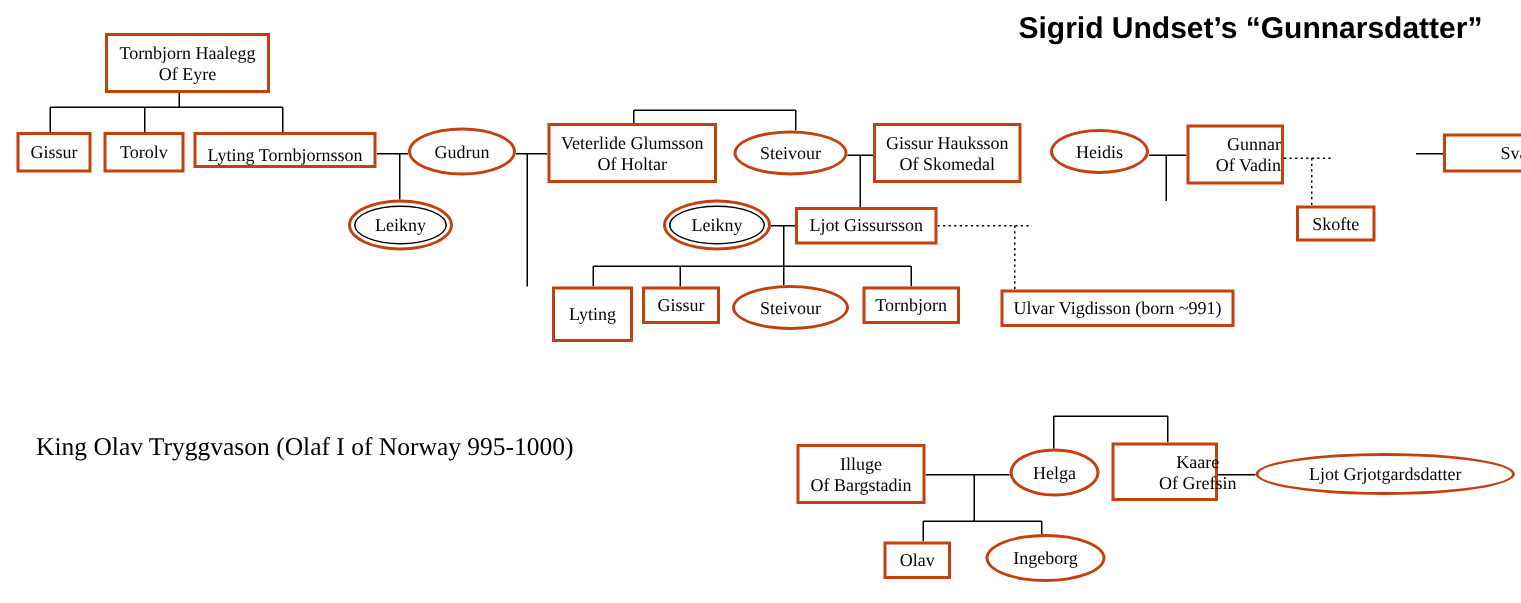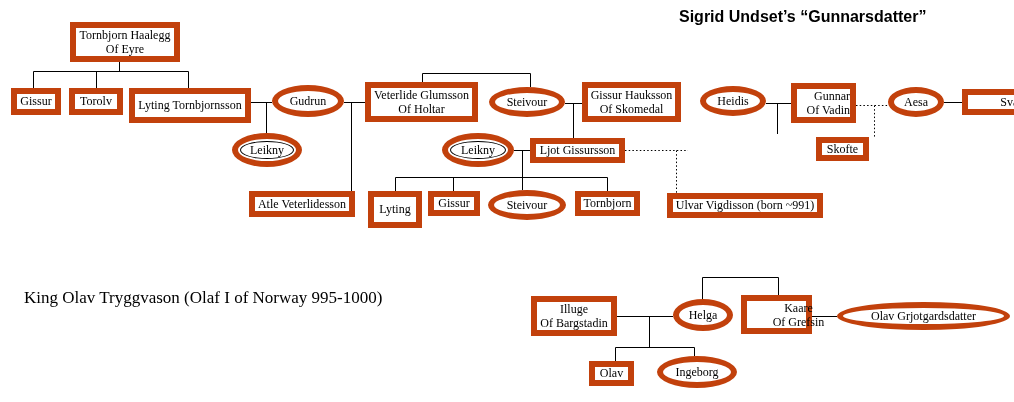--- a/index.html
+++ b/index.html
@@ -2,32 +2,32 @@
 <html><head>
 <meta charset="utf-8">
 <style>
   html,body{margin:0;padding:0;background:#fff;}
   #canvas{
     position:relative;width:1014px;height:402px;background:#ffffff;
     font-family:"Liberation Serif", serif;color:#000;overflow:hidden;
   }
   #edges{position:absolute;left:0;top:0;width:1014px;height:402px;}
   .node{
-    position:absolute;box-sizing:border-box;background:#fff;border:6px solid #c2410c;
+    position:absolute;box-sizing:border-box;background:#fff;border:2px solid #c2410c;
     display:flex;flex-direction:column;align-items:center;justify-content:center;
     text-align:center;font-size:12px;line-height:13px;white-space:nowrap;
   }
   .ellipse{border-radius:50%;}
   .double::before{
     content:"";position:absolute;inset:2px;border:1px solid #000;border-radius:50%;
   }
   .two-line{line-height:14px;}
   #title{
     position:absolute;left:679px;top:8px;
-    font-family:"Liberation Sans", sans-serif;font-weight:bold;font-size:16px;
+    font-family:"Liberation Sans", sans-serif;font-weight:bold;font-size:20px;
     white-space:nowrap;letter-spacing:0px;
   }
   #footnote{
     position:absolute;left:24px;top:288px;font-size:17px;white-space:nowrap;
   }
 </style>
 </head>
 <body>
 
 <div id="canvas">
@@ -83,32 +83,29 @@
     <span>Tornbjorn Haalegg</span>
     <span>Of Eyre</span>
   </div>
 
   <div class="node" style="left:11px;top:88px;width:50px;height:27px;">
     <span>Gissur</span>
   </div>
   <div class="node" style="left:69px;top:88px;width:54px;height:27px;">
     <span>Torolv</span>
   </div>
-  <div class="node" style="left:129px;top:88px;width:122px;height:35px;">
+  <div class="node" style="left:129px;top:88px;width:122px;height:24px;justify-content:flex-end;">
     <span>Lyting Tornbjornsson</span>
   </div>
   <div class="node ellipse" style="left:272px;top:85px;width:72px;height:32px;text-align:center;">
     <span>Gudrun</span>
   </div>
 
   <div class="node ellipse double" style="left:232px;top:133px;width:70px;height:34px;">
     <span>Leikny</span>
-  </div>
-  <div class="node" style="left:249px;top:191px;width:106px;height:26px;">
-    <span>Atle Veterlidesson</span>
   </div>
 
   <div class="node two-line" style="left:365px;top:82px;width:113px;height:40px;">
     <span>Veterlide Glumsson</span>
     <span>Of Holtar</span>
   </div>
   <div class="node ellipse" style="left:489px;top:87px;width:76px;height:30px;">
     <span>Steivour</span>
   </div>
   <div class="node two-line" style="left:582px;top:82px;width:99px;height:40px;">
@@ -134,46 +131,43 @@
     <span>Tornbjorn</span>
   </div>
 
   <div class="node ellipse" style="left:700px;top:86px;width:66px;height:30px;">
     <span>Heidis</span>
   </div>
   <div class="node two-line" style="left:791px;top:83px;width:65px;height:40px;align-items:flex-end;">
     <span>Gunnar</span>
     <span>Of Vadin</span>
   </div>
-  <div class="node ellipse" style="left:888px;top:87px;width:56px;height:30px;">
-    <span>Aesa</span>
-  </div>
   <div class="node" style="left:962px;top:89px;width:63px;height:26px;padding-left:39px;">
     <span>Svart</span>
   </div>
-  <div class="node" style="left:816px;top:137px;width:53px;height:24px;">
+  <div class="node" style="left:864px;top:137px;width:53px;height:24px;">
     <span>Skofte</span>
   </div>
   <div class="node" style="left:667px;top:193px;width:156px;height:25px;">
     <span>Ulvar Vigdisson (born ~991)</span>
   </div>
 
   <div class="node two-line" style="left:531px;top:296px;width:86px;height:40px;">
     <span>Illuge</span>
     <span>Of Bargstadin</span>
   </div>
   <div class="node ellipse" style="left:673px;top:299px;width:60px;height:32px;">
     <span>Helga</span>
   </div>
   <div class="node two-line" style="left:741px;top:295px;width:71px;height:39px;padding-left:44px;">
     <span>Kaare</span>
     <span>Of Grefsin</span>
   </div>
   <div class="node ellipse" style="left:837px;top:302px;width:173px;height:28px;">
-    <span>Olav Grjotgardsdatter</span>
+    <span>Ljot Grjotgardsdatter</span>
   </div>
   <div class="node" style="left:589px;top:361px;width:45px;height:25px;">
     <span>Olav</span>
   </div>
   <div class="node ellipse" style="left:657px;top:356px;width:80px;height:32px;">
     <span>Ingeborg</span>
   </div>
 
 </div>
 

